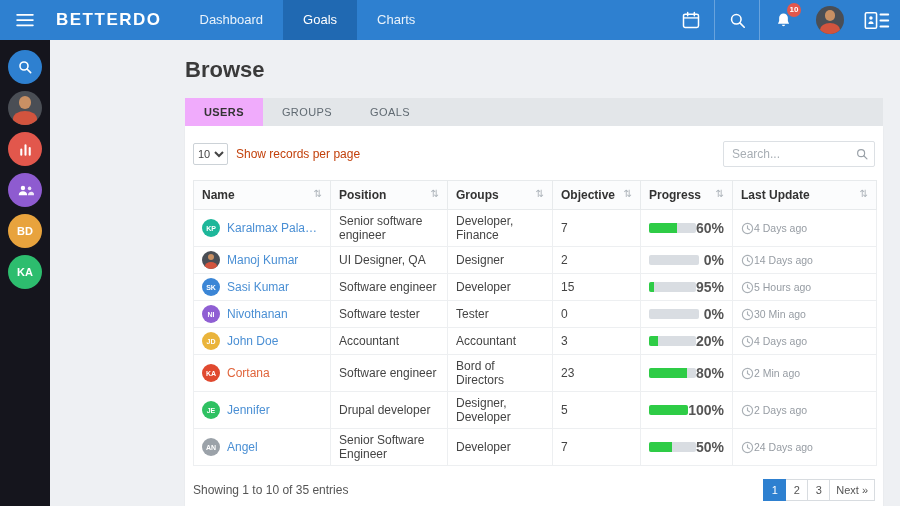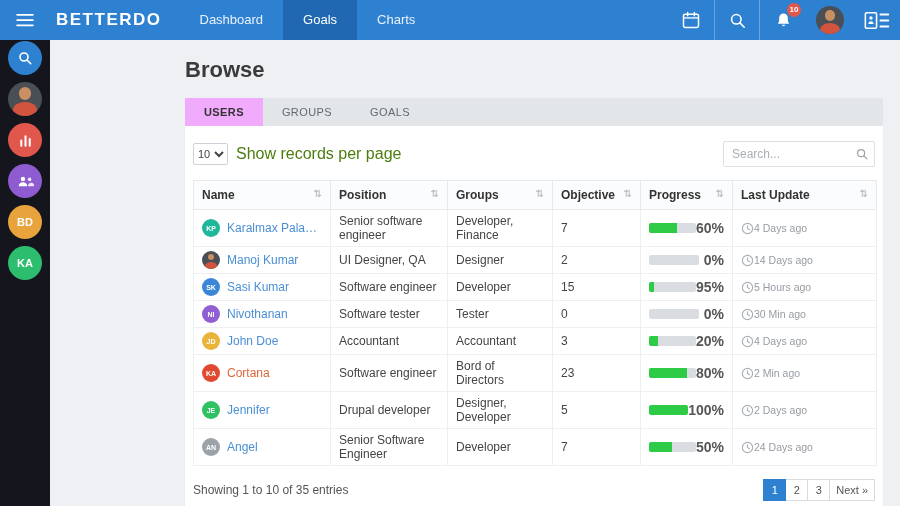--- a/index.html
+++ b/index.html
@@ -19,21 +19,21 @@
   .icon-btn { width:46px; height:40px; display:flex; align-items:center; justify-content:center;
               position:relative; cursor:pointer; }
   .icon-btn.sep { border-left:1px solid rgba(255,255,255,.28); border-right:1px solid rgba(255,255,255,.28); }
   .badge { position:absolute; top:3px; right:5px; background:#e2574c; color:#fff; font-size:8px;
            font-weight:bold; min-width:14px; height:14px; line-height:14px; border-radius:8px;
            text-align:center; padding:0 2px; }
   .nav-avatar { width:28px; height:28px; border-radius:50%; margin:0 10px; cursor:pointer; }
 
   
   .sidebar { position:absolute; top:40px; left:0; bottom:0; width:50px; background:#15151d;
-             display:flex; flex-direction:column; align-items:center; padding-top:1px; gap:7px; z-index:15; }
+             display:flex; flex-direction:column; align-items:center; padding-top:10px; gap:7px; z-index:15; }
   .s-avatar { width:34px; height:34px; border-radius:50%; display:flex; align-items:center;
               justify-content:center; color:#fff; font-size:11px; font-weight:bold; cursor:pointer;
               flex:0 0 auto; }
 
   
   .photo-avatar { position:relative; overflow:hidden; background:#4a4e55; }
   .photo-avatar::before { content:''; position:absolute; top:14%; left:31%; width:38%; height:38%;
                           border-radius:50%; background:#c99064; }
   .photo-avatar::after { content:''; position:absolute; bottom:-8%; left:14%; width:72%; height:48%;
                          border-radius:50% 50% 0 0; background:#d2543e; }
@@ -44,21 +44,21 @@
 
   .tabs { display:flex; background:#e3e6e9; }
   .tab { padding:8px 19px; font-size:11px; color:#606a72; letter-spacing:.4px; cursor:pointer; }
   .tab.active { background:#f0abfc; color:#333; font-weight:bold; }
 
   .card { background:#fff; padding:15px 8px 14px; box-shadow:0 1px 2px rgba(0,0,0,.05); }
 
   .controls { display:flex; align-items:center; margin-bottom:13px; }
   .per-page { height:22px; font-size:11px; color:#444; border:1px solid #ccd2d7; border-radius:2px;
               background:#fff; font-family:"Liberation Sans", sans-serif; cursor:pointer; }
-  .per-page-label { font-size:16px; color:#4d7c0f; margin-left:8px; }
+  .per-page-label { font-size:12px; color:#c2410c; margin-left:8px; }
   .search-wrap { margin-left:auto; position:relative; }
   .search-input { width:152px; height:26px; border:1px solid #dce0e4; border-radius:2px;
                   padding:0 24px 0 8px; font-size:12px; color:#555;
                   font-family:"Liberation Sans", sans-serif; }
   .search-input::placeholder { color:#a8aeb4; }
   .search-wrap svg { position:absolute; right:6px; top:6px; }
 
   table { width:100%; border-collapse:collapse; table-layout:fixed; }
   th { text-align:left; font-size:12px; color:#333; font-weight:bold; padding:7px 8px;
        border:1px solid #e7eaec; background:#fbfcfd; cursor:pointer; }

